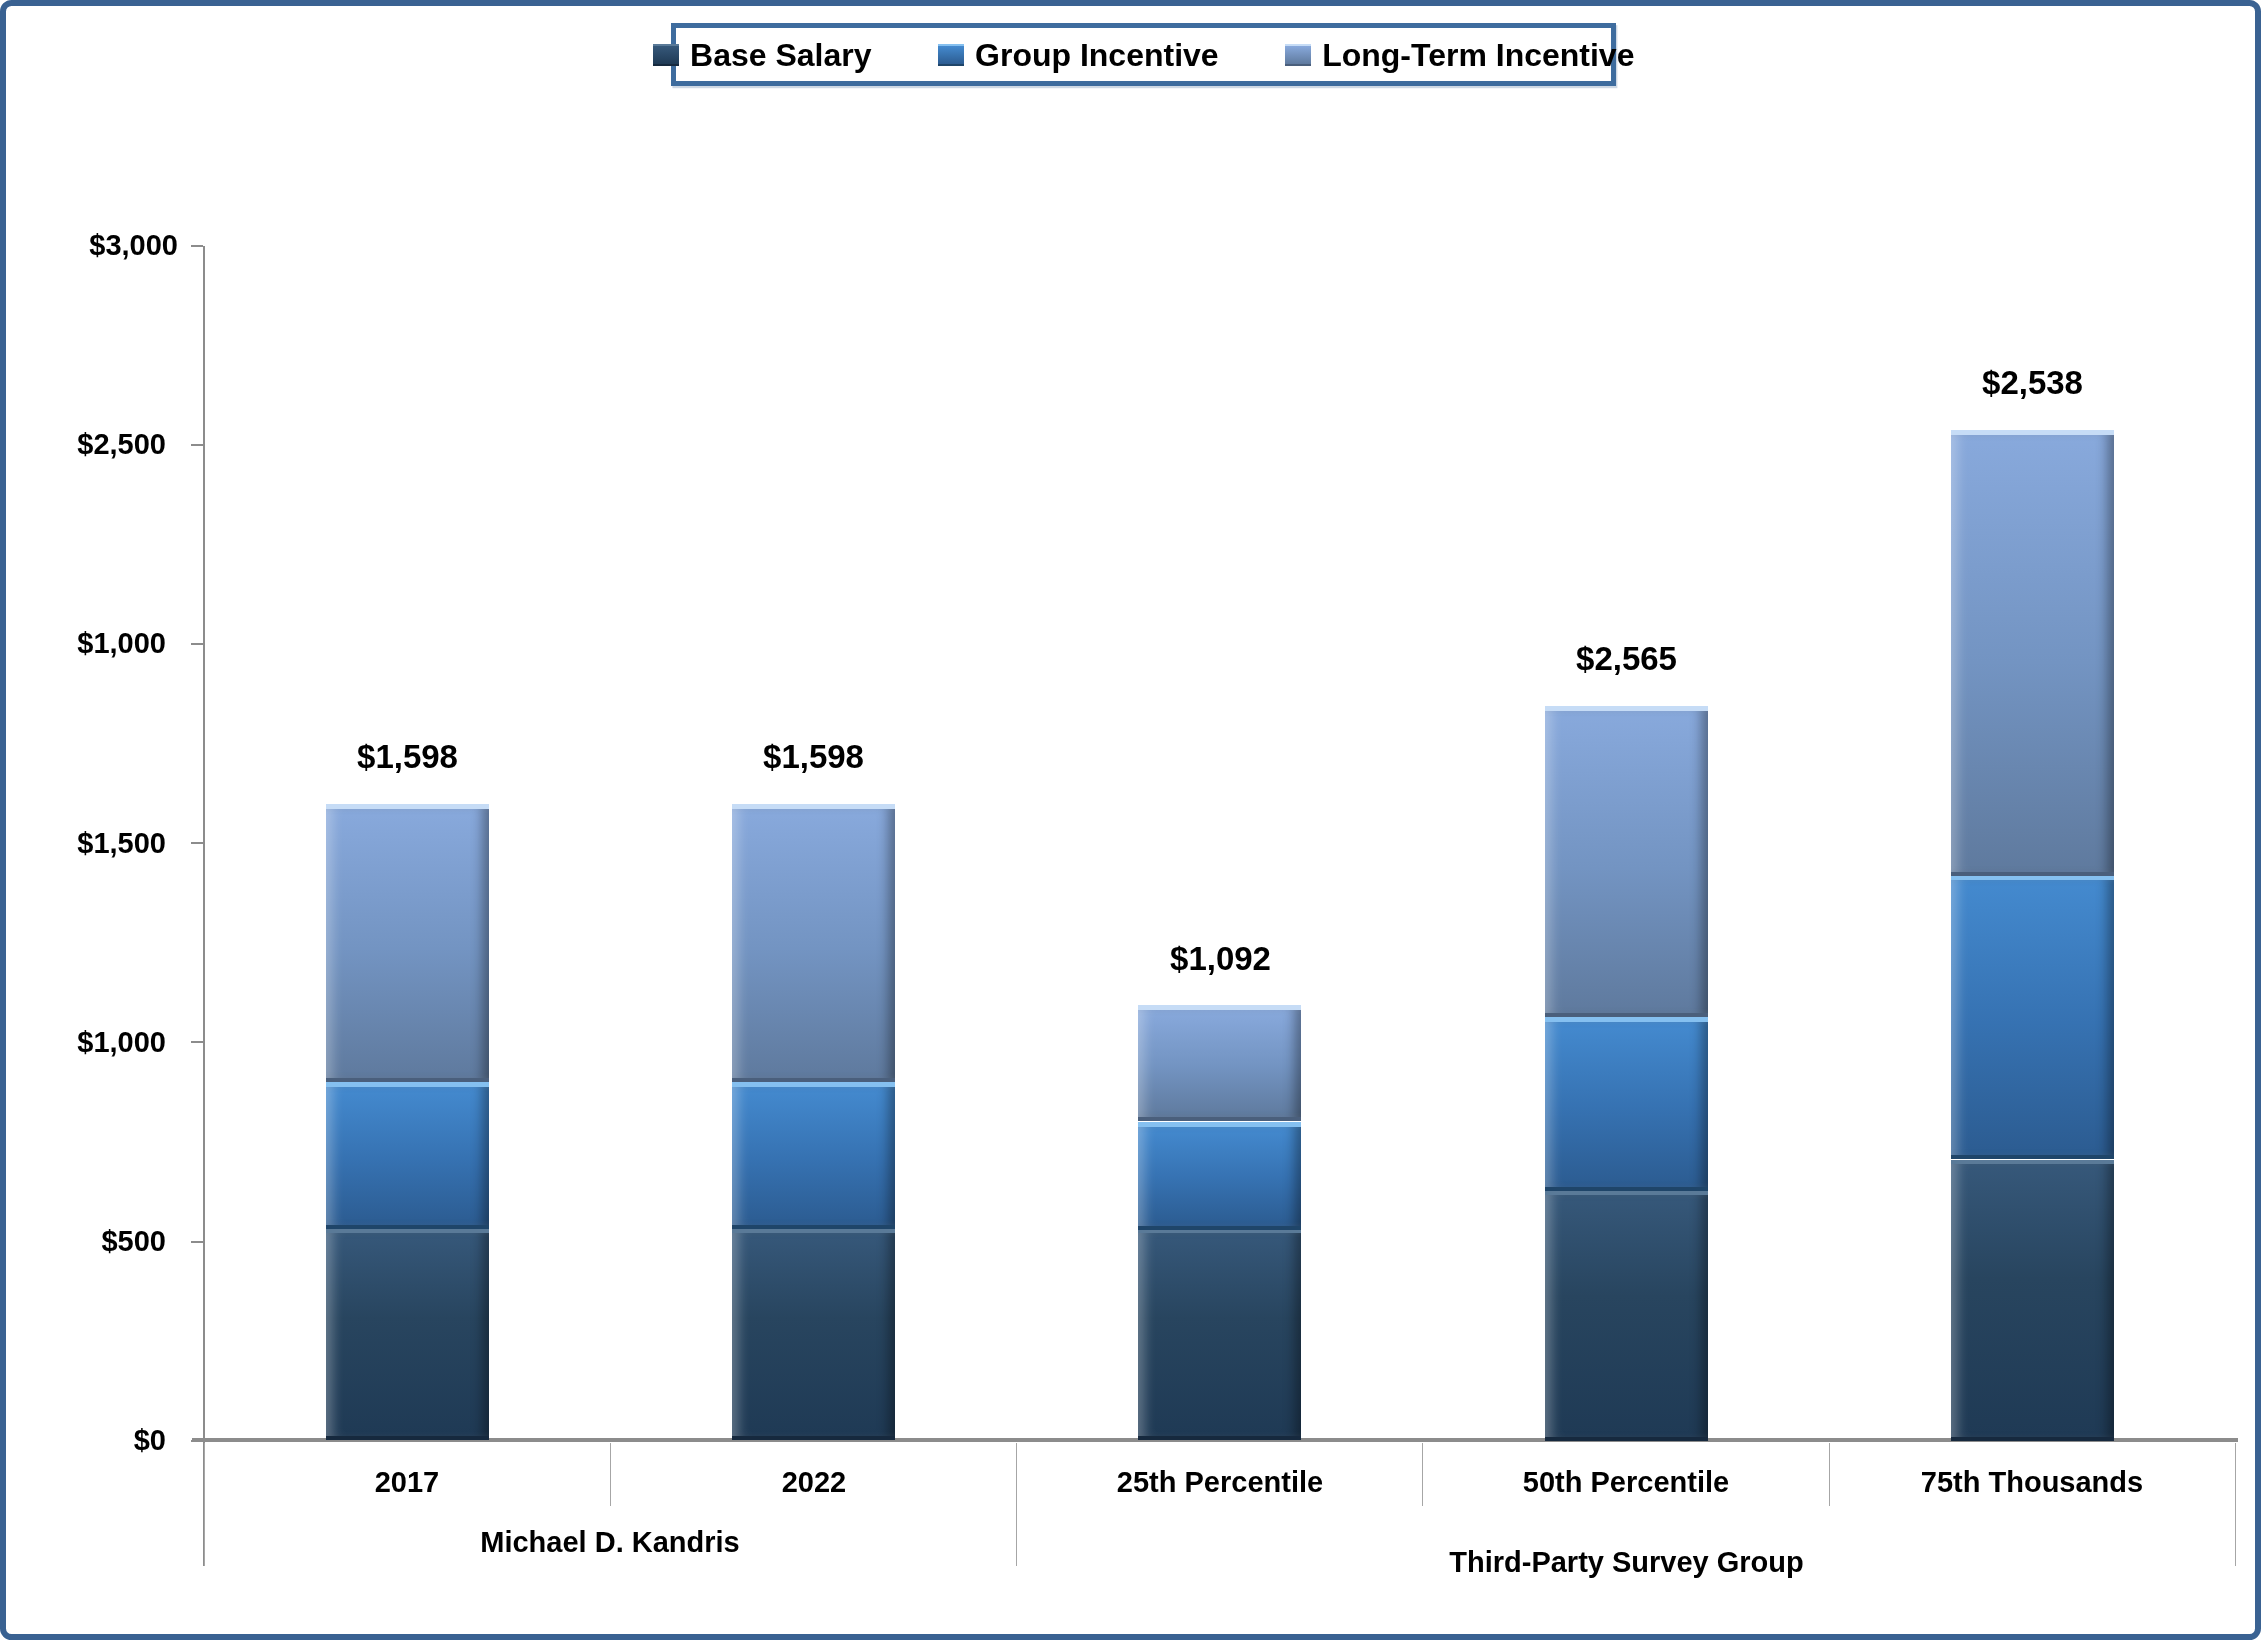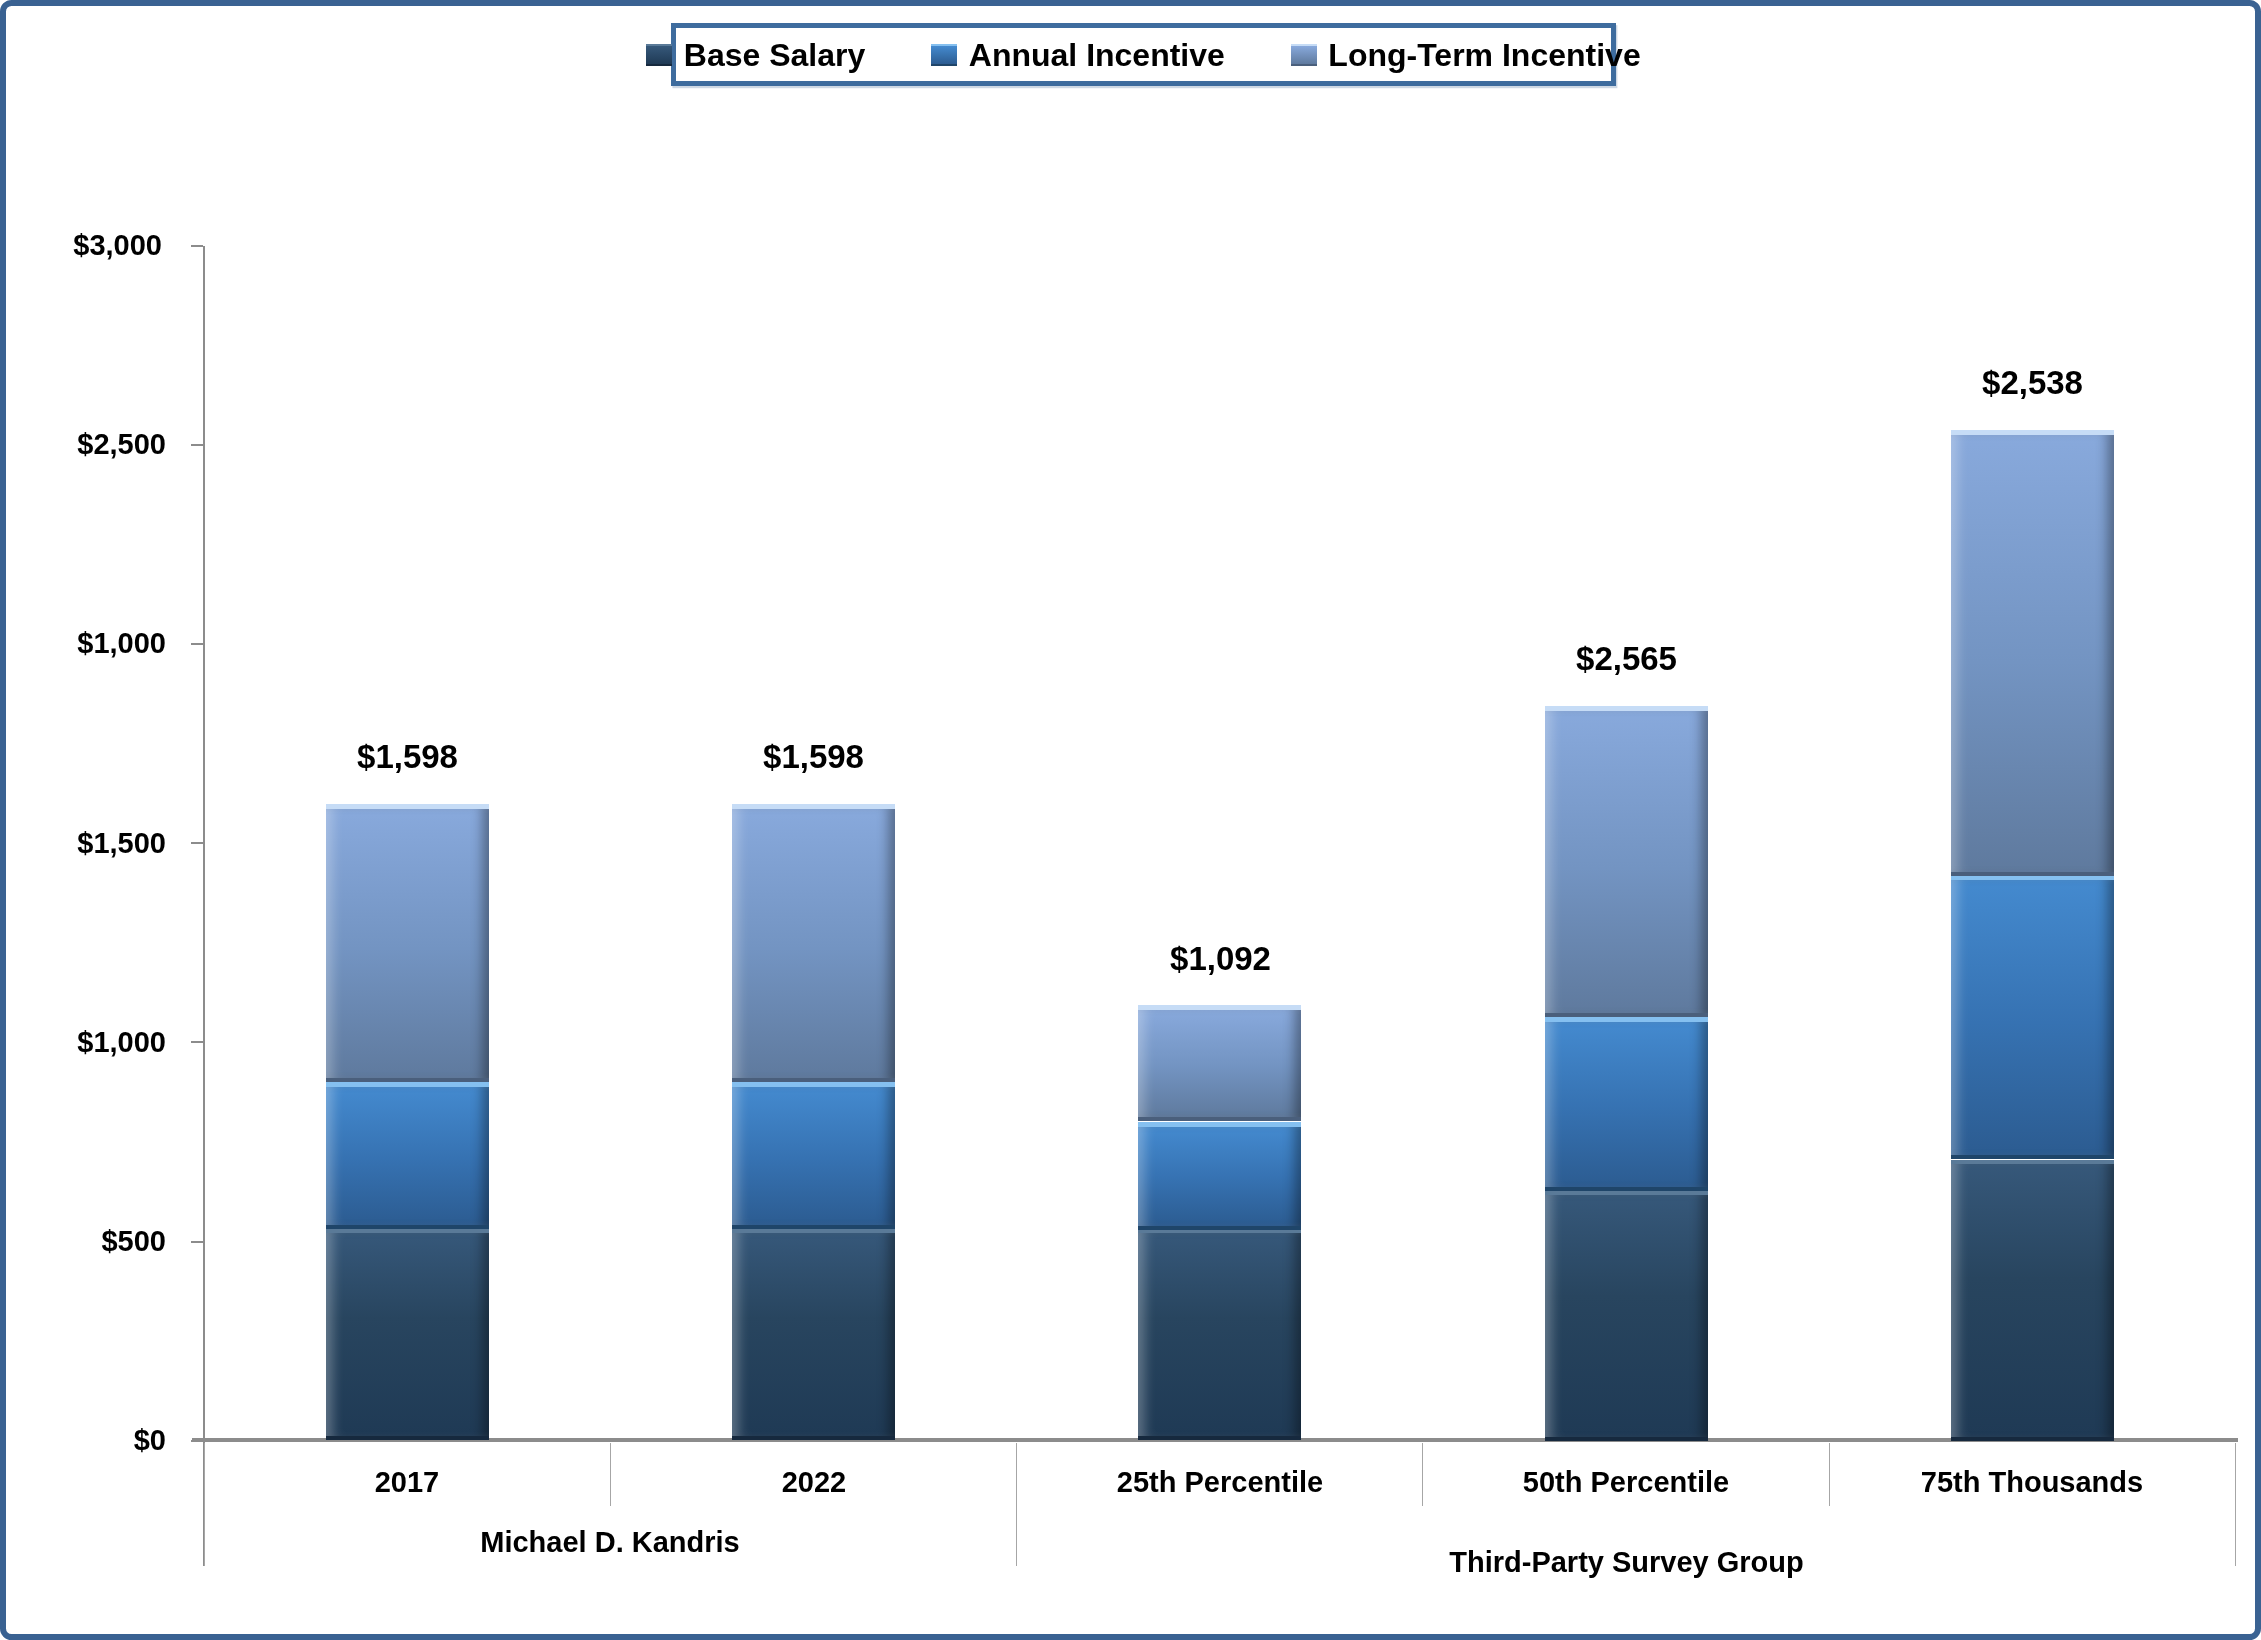--- a/index.html
+++ b/index.html
@@ -49,21 +49,21 @@
 <body>
 
 <div id="canvas">
   <div id="legend">
       <div class="legend-item">
         <span class="swatch sw-0"></span>
         <span class="legend-label">Base Salary</span>
       </div>
       <div class="legend-item">
         <span class="swatch sw-1"></span>
-        <span class="legend-label">Annual Incentive</span>
+        <span class="legend-label">Group Incentive</span>
       </div>
       <div class="legend-item">
         <span class="swatch sw-2"></span>
         <span class="legend-label">Long-Term Incentive</span>
       </div>
     </div>
   <div id="plot">
       <div class="yaxis-line" style="left: 197px; top: 240px; height: 1320px;"></div>
       <div class="ytick" style="left: 185px; top: 1434px;"></div>
       <div class="ytick-label" style="left: 16px; top: 1420px;">$0</div>
@@ -71,21 +71,21 @@
       <div class="ytick-label" style="left: 16px; top: 1221px;">$500</div>
       <div class="ytick" style="left: 185px; top: 1035px;"></div>
       <div class="ytick-label" style="left: 16px; top: 1022px;">$1,000</div>
       <div class="ytick" style="left: 185px; top: 836px;"></div>
       <div class="ytick-label" style="left: 16px; top: 823px;">$1,500</div>
       <div class="ytick" style="left: 185px; top: 637px;"></div>
       <div class="ytick-label" style="left: 16px; top: 623px;">$1,000</div>
       <div class="ytick" style="left: 185px; top: 438px;"></div>
       <div class="ytick-label" style="left: 16px; top: 424px;">$2,500</div>
       <div class="ytick" style="left: 185px; top: 239px;"></div>
-      <div class="ytick-label" style="left: 12px; top: 225px;">$3,000</div>
+      <div class="ytick-label" style="left: 28px; top: 225px;">$3,000</div>
       <div class="baseline" style="left: 186px; top: 1432px; width: 2046px;"></div>
       <div class="sep" style="left: 198px; top: 1437px; height: 123px;"></div>
       <div class="sep" style="left: 604px; top: 1437px; height: 63px;"></div>
       <div class="sep" style="left: 1010px; top: 1437px; height: 123px;"></div>
       <div class="sep" style="left: 1416px; top: 1437px; height: 63px;"></div>
       <div class="sep" style="left: 1823px; top: 1437px; height: 63px;"></div>
       <div class="sep" style="left: 2229px; top: 1437px; height: 123px;"></div>
       <div class="seg seg-0" style="left: 320px; top: 1223px; height: 211px;"></div>
       <div class="seg seg-1" style="left: 320px; top: 1076px; height: 147px;"></div>
       <div class="seg seg-2" style="left: 320px; top: 798px; height: 278px;"></div>

